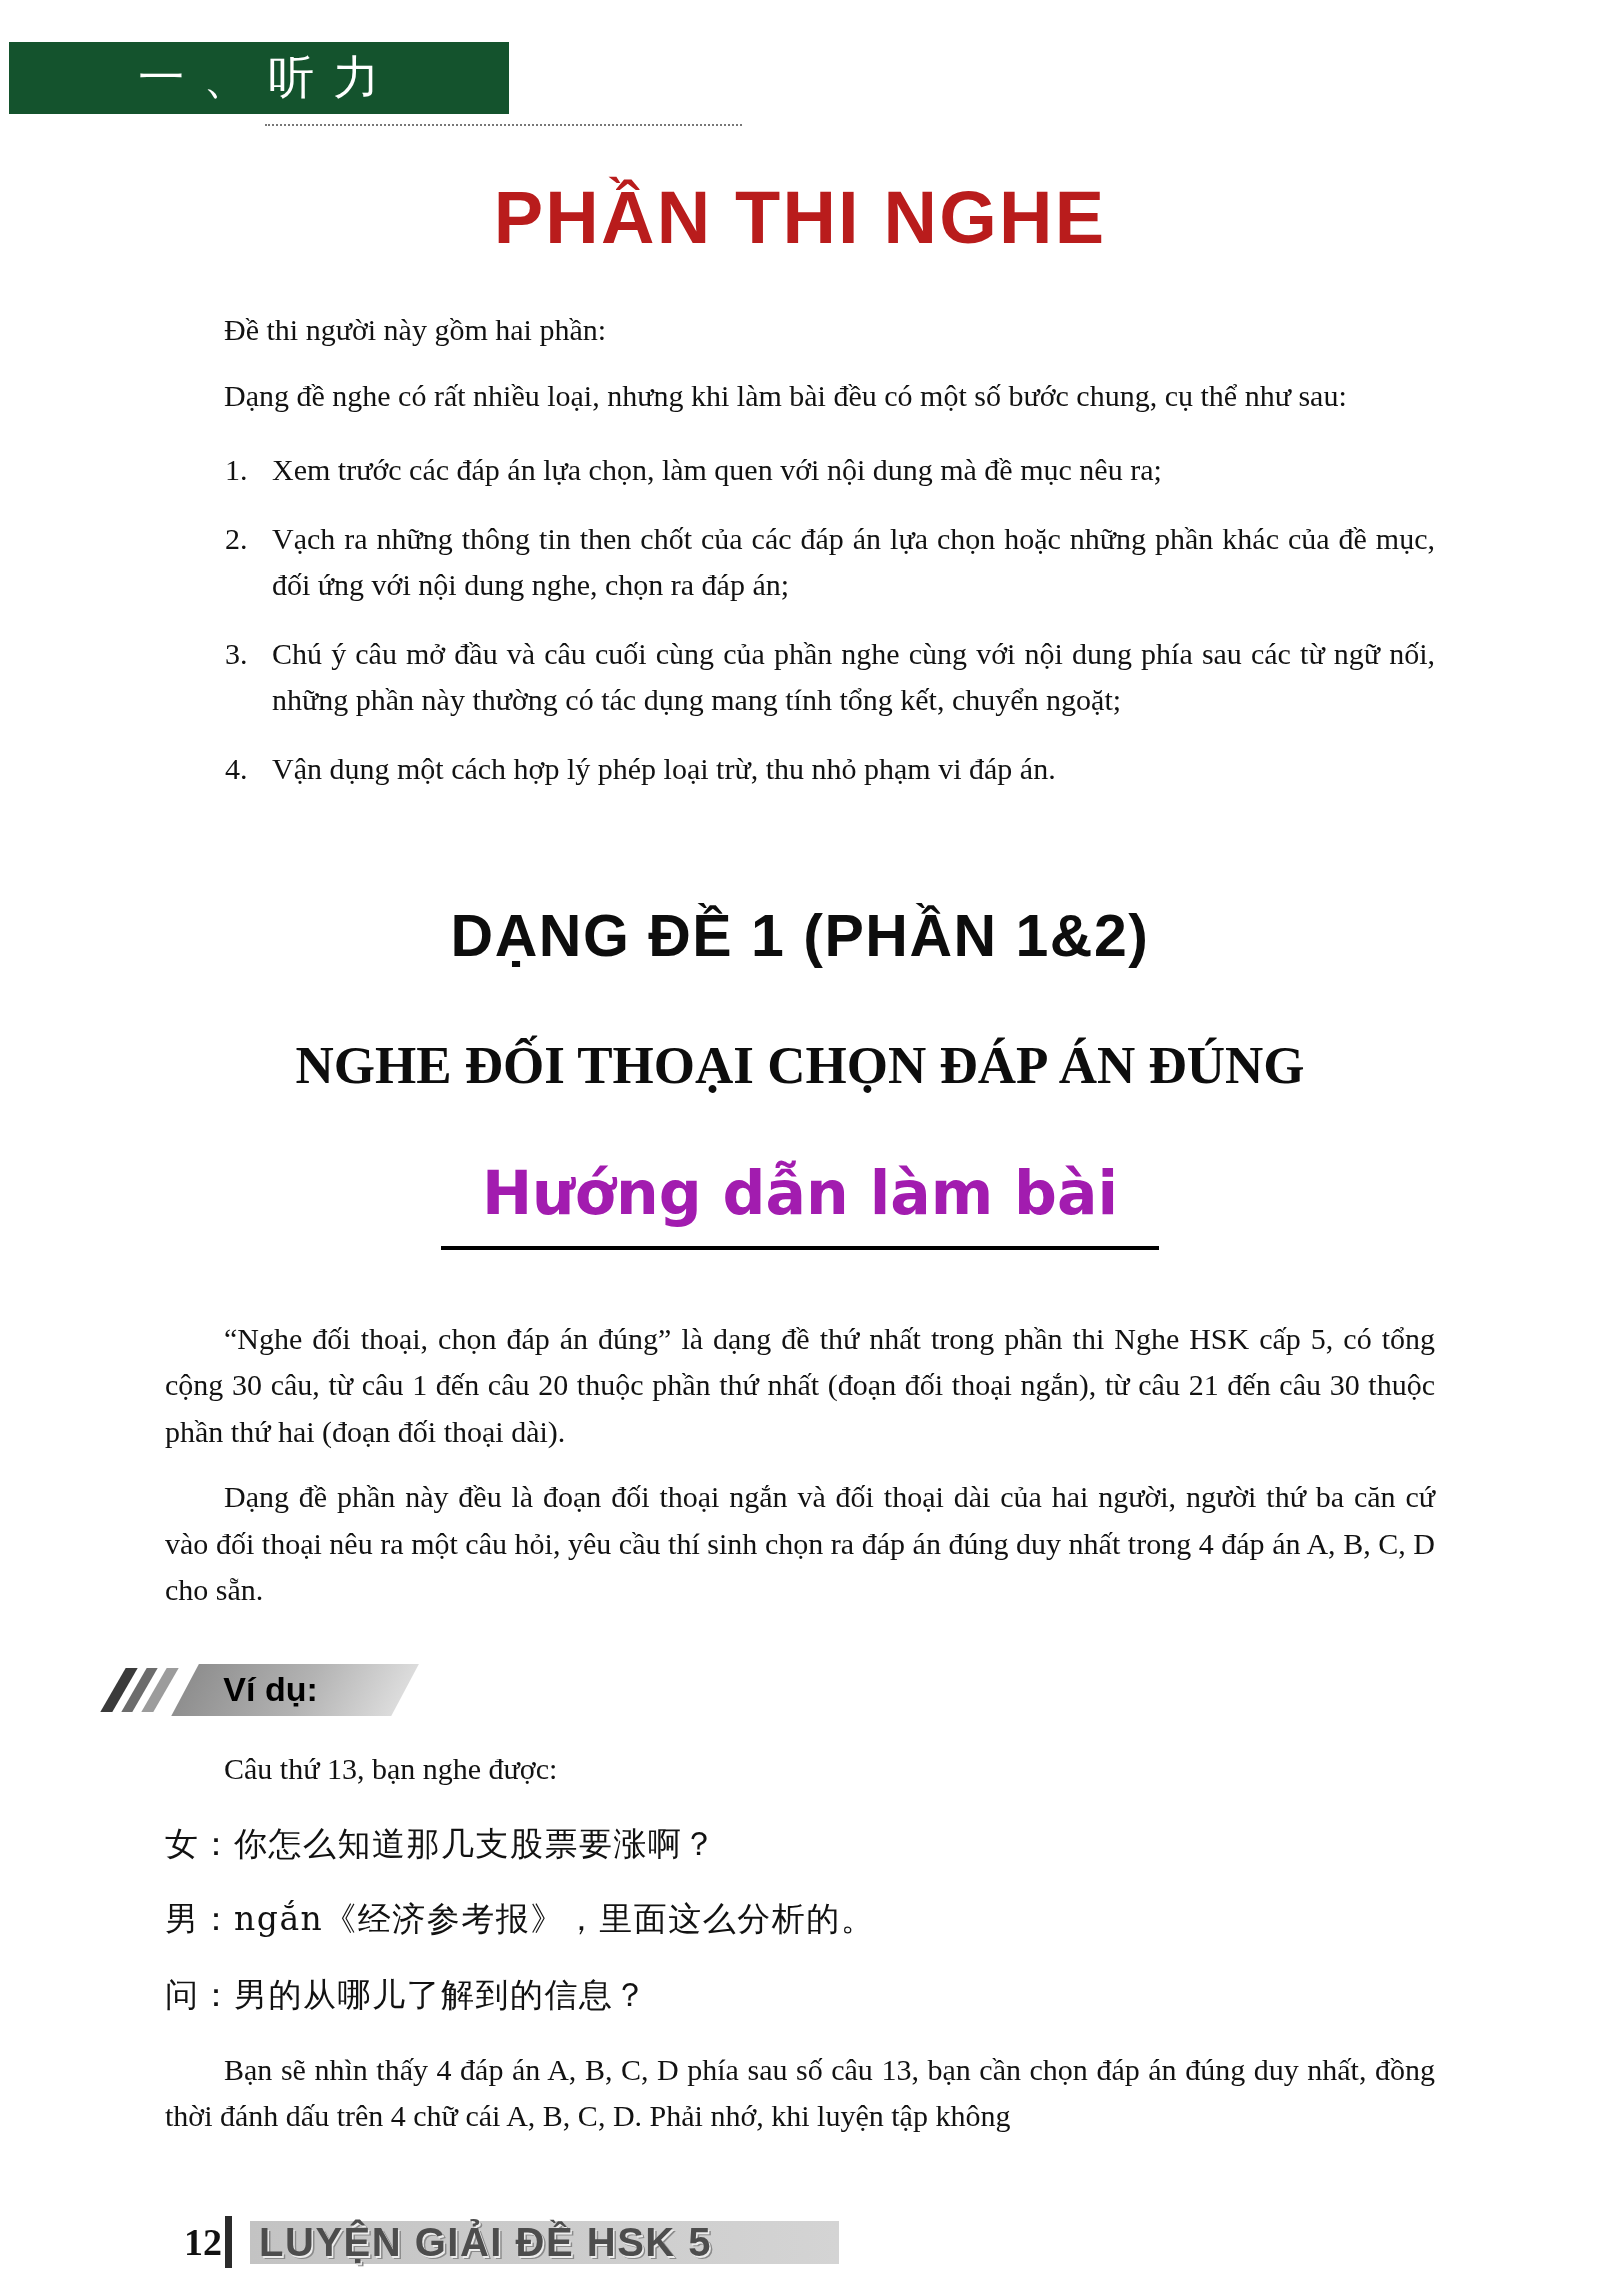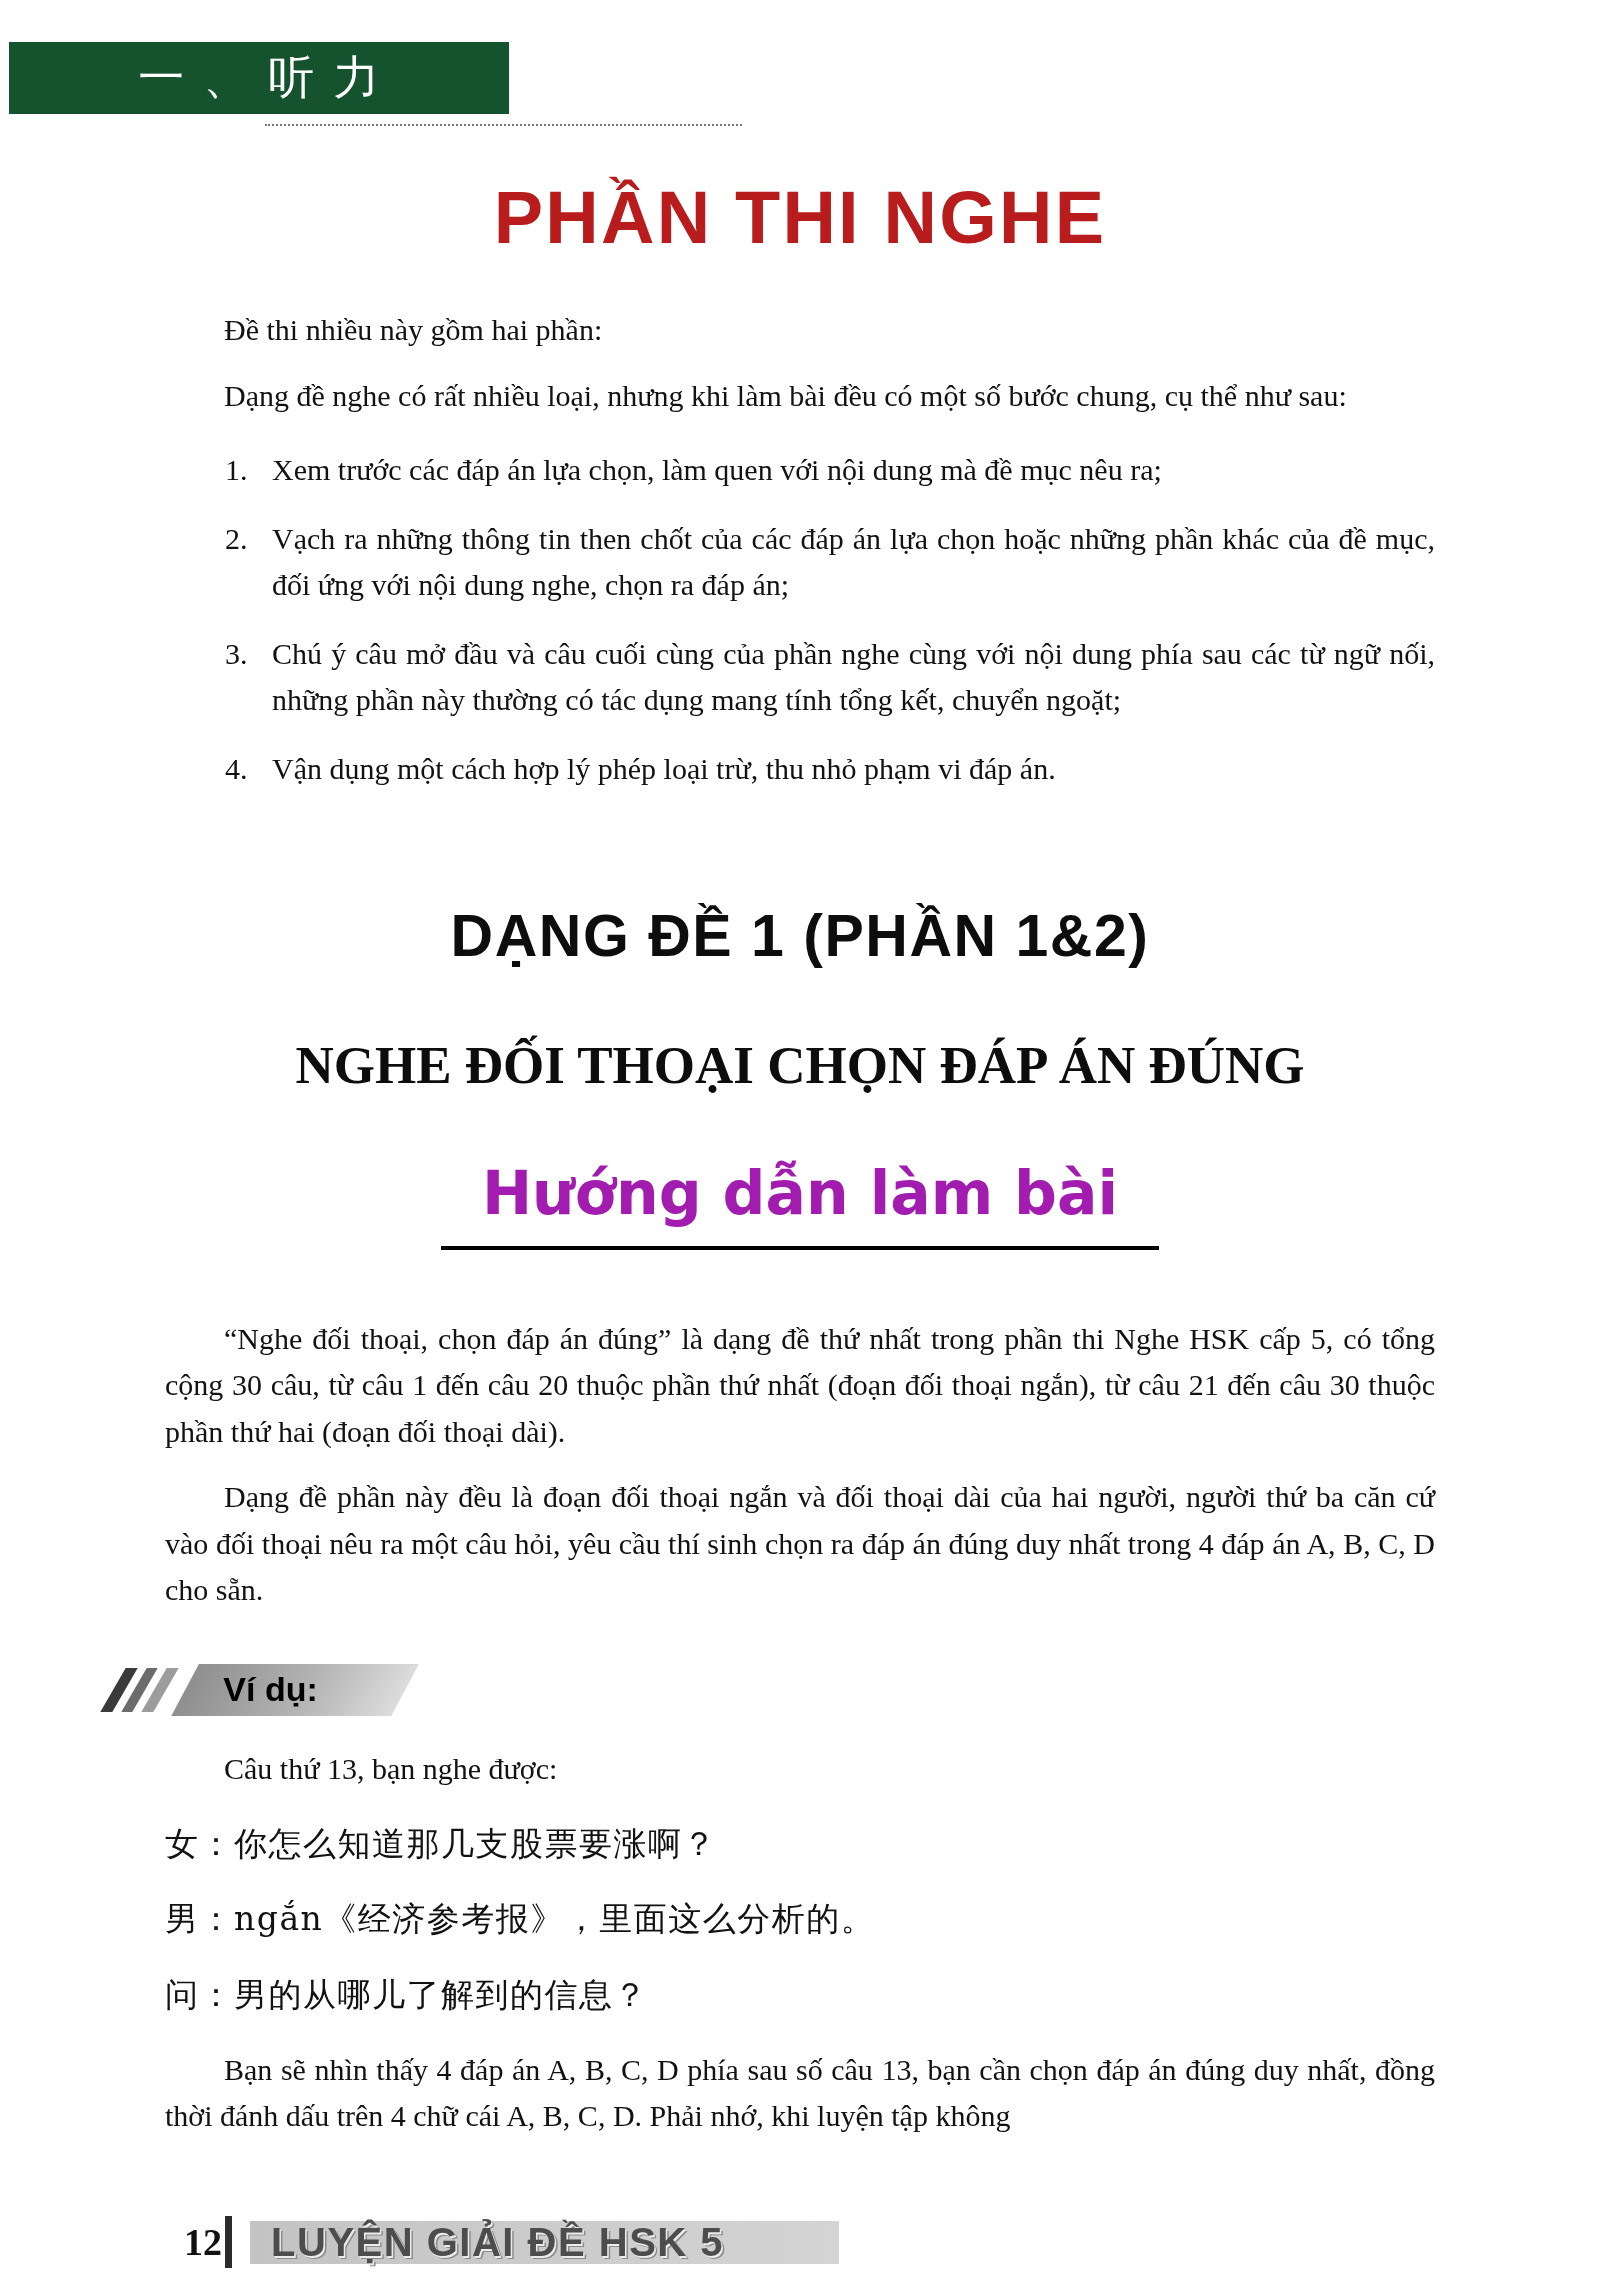--- a/index.html
+++ b/index.html
@@ -164,21 +164,21 @@
     height: 52px;
     background: #2b2b2b;
     margin-right: 17.7px;
   }
   .footer-bar {
     background: linear-gradient(to right, #c3c3c3, #d4d4d4);
     height: 43px;
     width: 589px;
     display: flex;
     align-items: center;
-    padding-left: 21px;
+    padding-left: 9px;
   }
   .book-title {
     font-family: "Liberation Sans", sans-serif;
     font-weight: bold;
     font-size: 40px;
     letter-spacing: 1.5px;
     color: #4d4d4d;
     text-shadow: 1.5px 1.5px 0 #ececec, 2.9px 2.9px 0 #8a8a8a;
     white-space: nowrap;
   }
@@ -188,21 +188,21 @@
 
 <div class="chapter-bar">
   <span class="chapter-text">一、听力</span>
 </div>
 <div class="dotted-line"></div>
 
 <main class="content">
 
   <h1 class="main-title">PHẦN THI NGHE</h1>
 
-  <p class="para indent">Đề thi nhiều này gồm hai phần:</p>
+  <p class="para indent">Đề thi người này gồm hai phần:</p>
   <p class="para indent">Dạng đề nghe có rất nhiều loại, nhưng khi làm bài đều có một số bước chung, cụ thể như sau:</p>
 
   <ol class="steps">
     <li class="step">
       <span class="step-num">1.</span>
       <span class="step-text">Xem trước các đáp án lựa chọn, làm quen với nội dung mà đề mục nêu ra;</span>
     </li>
     <li class="step">
       <span class="step-num">2.</span>
       <span class="step-text">Vạch ra những thông tin then chốt của các đáp án lựa chọn hoặc những phần khác của đề mục, đối ứng với nội dung nghe, chọn ra đáp án;</span>

